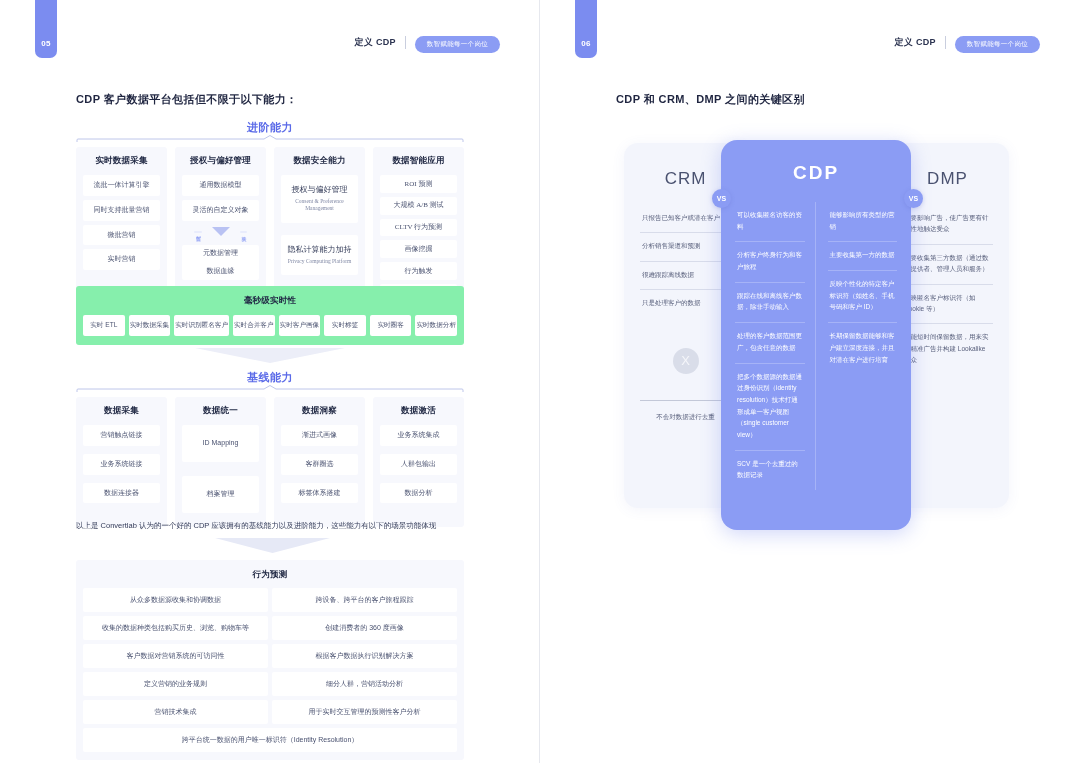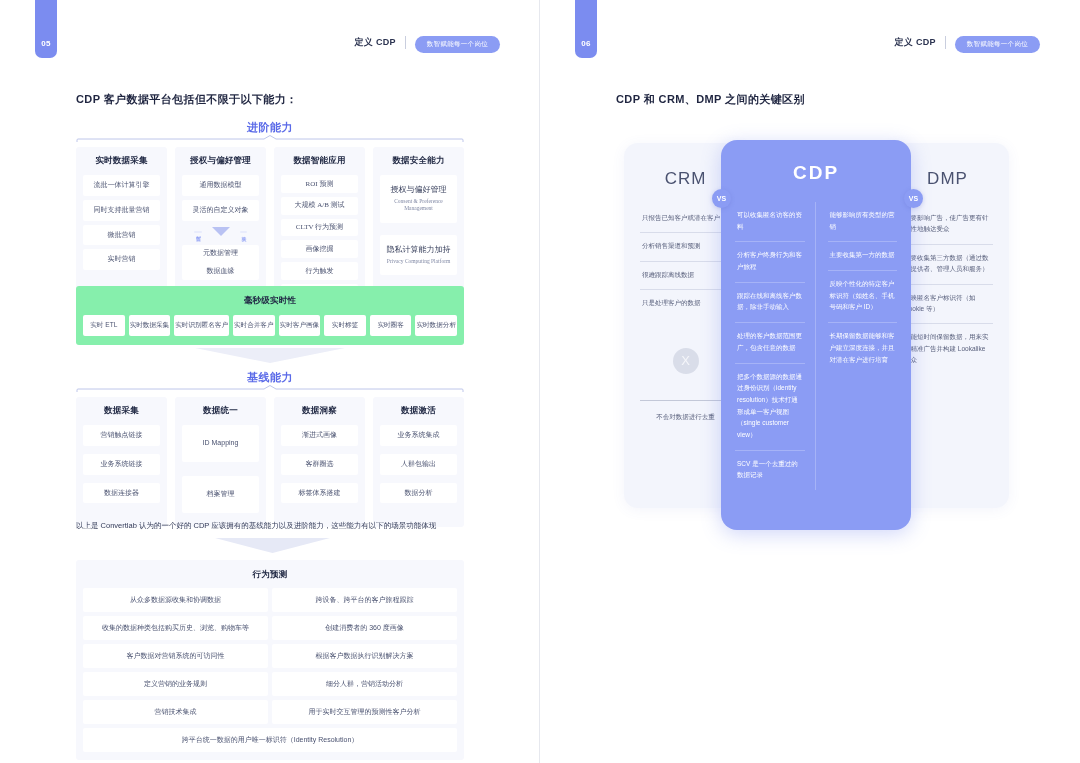--- a/index.html
+++ b/index.html
@@ -240,39 +240,39 @@
           <div class="conv-icons">
             <span class="vlabel">配置</span>
             <span class="down-arrow"></span>
             <span class="vlabel">关联</span>
           </div>
           <div class="cap-item compact" style="margin-bottom:0; border-radius:2px 2px 0 0;">元数据管理</div>
           <div class="cap-item compact" style="border-radius:0 0 2px 2px;">数据血缘</div>
         </div>
 
         <div class="cap-col">
-          <div class="cap-col-title">数据智能应用</div>
-          <div class="cap-item compact">ROI 预测</div>
-          <div class="cap-item compact">大规模 A/B 测试</div>
-          <div class="cap-item compact">CLTV 行为预测</div>
-          <div class="cap-item compact">画像挖掘</div>
-          <div class="cap-item compact">行为触发</div>
-          <div class="cap-item compact">联邦学习</div>
-        </div>
-
-        <div class="cap-col">
           <div class="cap-col-title">数据安全能力</div>
           <div class="cap-item tall" style="margin-bottom:12px;">
             <span class="big">授权与偏好管理</span>
             <span class="en">Consent &amp; Preference Management</span>
           </div>
           <div class="cap-item tall">
             <span class="big">隐私计算能力加持</span>
             <span class="en">Privacy Computing Platform</span>
           </div>
+        </div>
+
+        <div class="cap-col">
+          <div class="cap-col-title">数据智能应用</div>
+          <div class="cap-item compact">ROI 预测</div>
+          <div class="cap-item compact">大规模 A/B 测试</div>
+          <div class="cap-item compact">CLTV 行为预测</div>
+          <div class="cap-item compact">画像挖掘</div>
+          <div class="cap-item compact">行为触发</div>
+          <div class="cap-item compact">联邦学习</div>
         </div>
       </div>
     </div>
 
     <div class="rt-band" style="position:absolute; left:76px; top:286px; width:388px;">
       <div class="rt-title">毫秒级实时性</div>
       <div class="rt-items">
         <div class="rt-item">实时 ETL</div>
         <div class="rt-item">实时数据采集</div>
         <div class="rt-item">实时识别匿名客户</div>

